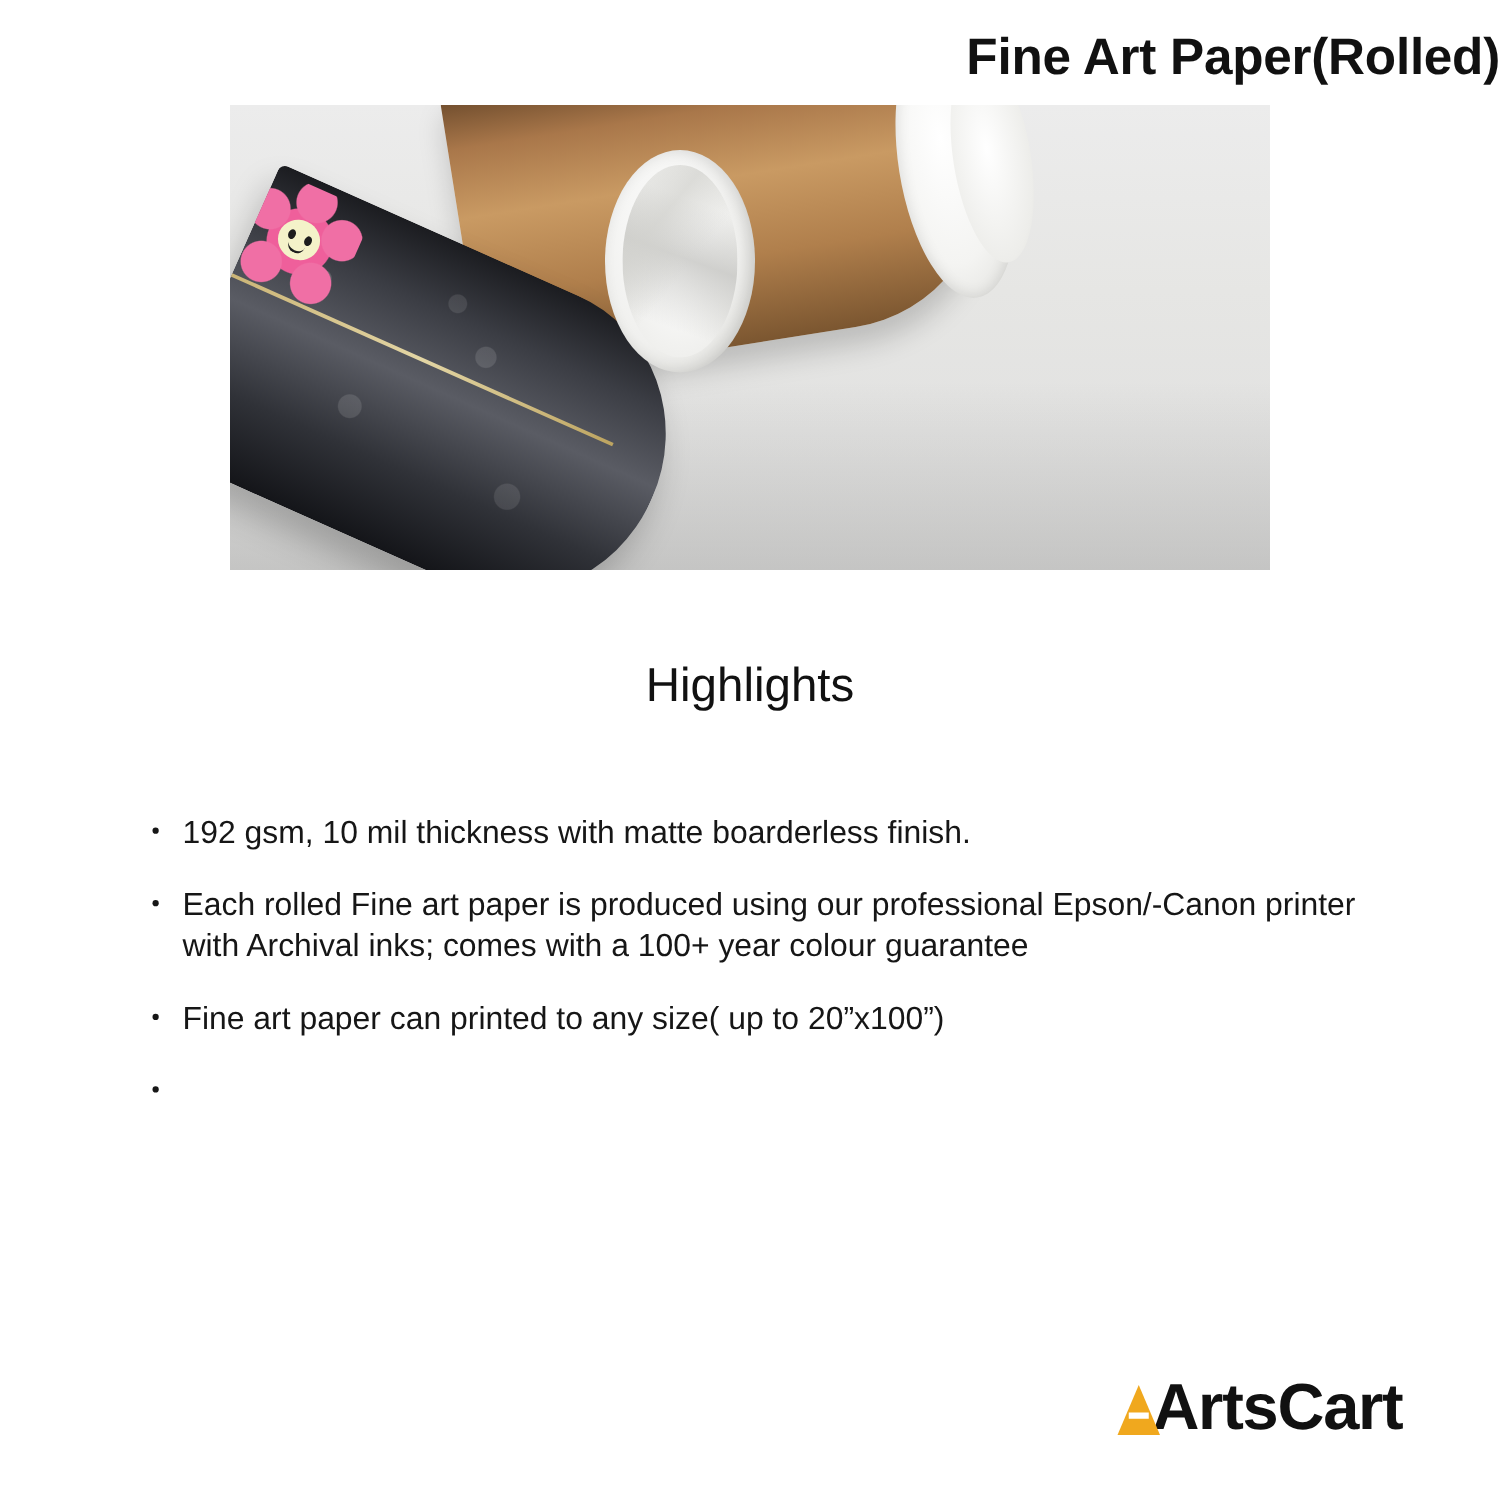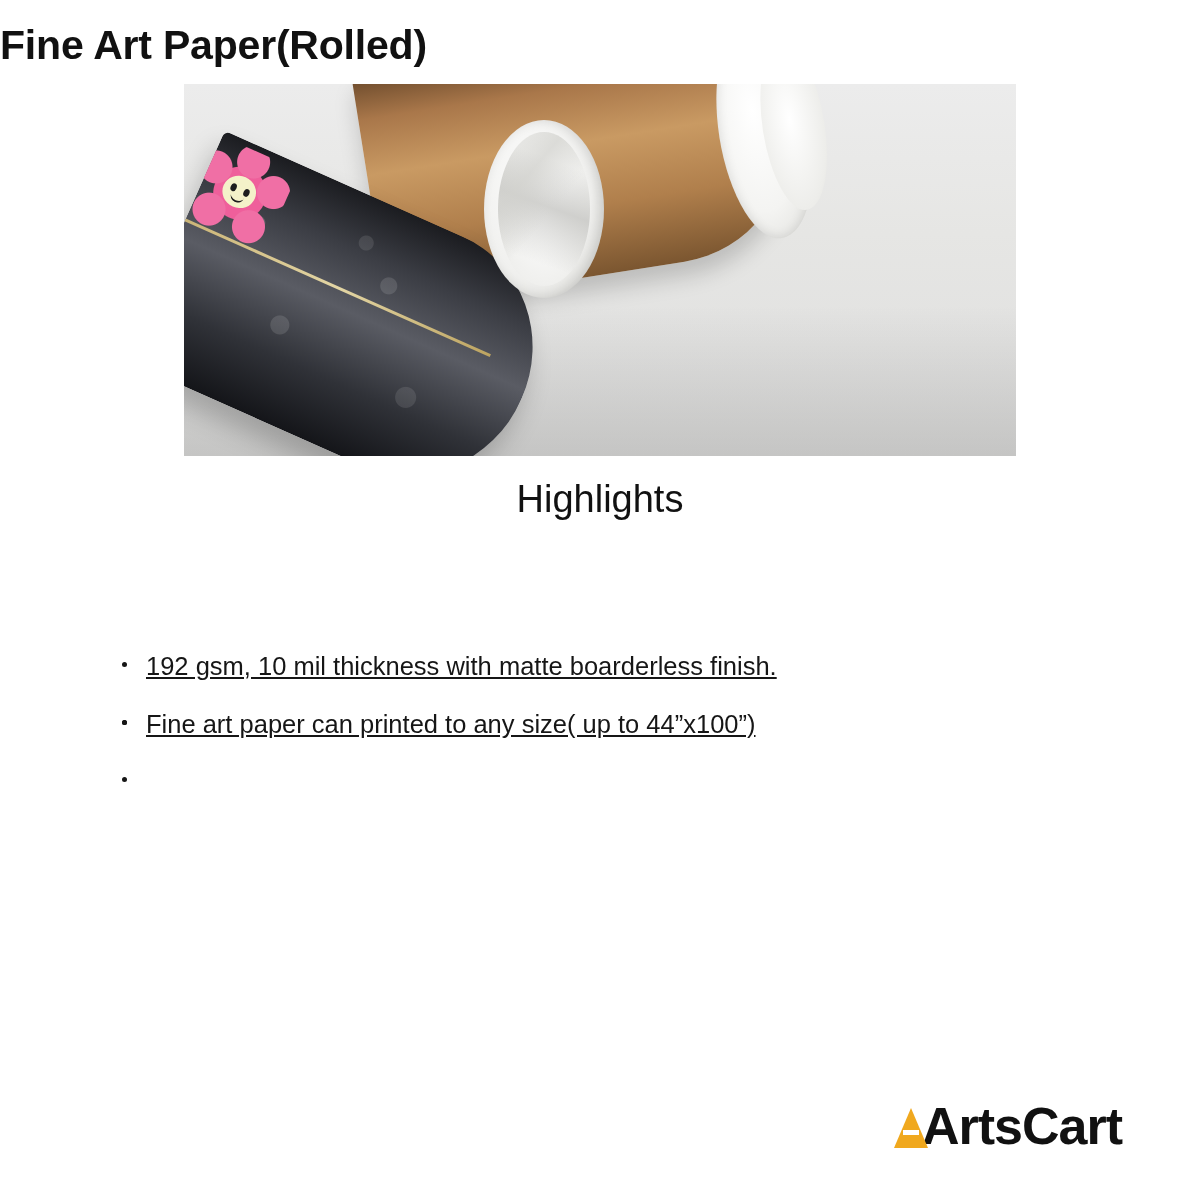--- a/index.html
+++ b/index.html
@@ -16,21 +16,21 @@
     position: relative;
   }
 
   .page {
     width: 1200px;
     height: 1200px;
     position: relative;
   }
 
   .title {
-    text-align: left;
+    text-align: right;
     font-size: 41px;
     font-weight: 700;
     letter-spacing: -0.2px;
     padding-top: 22px;
     color: #111111;
   }
 
   
   .photo-wrap {
     position: absolute;
@@ -184,21 +184,21 @@
       linear-gradient(130deg, rgba(255,255,255,0.0) 0%, rgba(210,210,206,0.7) 30%, rgba(255,255,255,0.0) 55%),
       linear-gradient(20deg, rgba(255,255,255,0.0) 20%, rgba(195,195,192,0.75) 52%, rgba(255,255,255,0.0) 78%),
       radial-gradient(ellipse at 50% 50%, #ffffff 0%, #e9e9e6 100%);
   }
 
   
   .section-title {
     position: absolute;
     left: 0;
     right: 0;
-    top: 478px;
+    top: 528px;
     text-align: center;
     font-size: 38px;
     font-weight: 400;
     color: #111111;
   }
 
   .bullets {
     position: absolute;
     left: 118px;
     top: 650px;
@@ -207,21 +207,20 @@
     padding: 0;
     list-style: none;
   }
   .bullets li {
     position: relative;
     padding-left: 28px;
     font-size: 25.5px;
     line-height: 1.32;
     color: #161616;
     margin-bottom: 24px;
-    text-decoration: underline;
   }
   .bullets li .dot {
     position: absolute;
     left: 4px;
     top: 12px;
     width: 5px;
     height: 5px;
     border-radius: 50%;
     background: #161616;
   }
@@ -296,24 +295,25 @@
 
   <div class="section-title">Highlights</div>
 
   <ul class="bullets">
     <li>
       <span class="dot"></span>
       <span>192 gsm, 10 mil thickness with matte boarderless finish.</span>
     </li>
     <li>
       <span class="dot"></span>
+      <span>Each rolled Fine art paper is produced using our professional Epson/-Canon printer with Archival inks; comes with a 100+ year colour guarantee</span>
     </li>
     <li>
       <span class="dot"></span>
-      <span>Fine art paper can printed to any size( up to 44”x100”)</span>
+      <span>Fine art paper can printed to any size( up to 20”x100”)</span>
     </li>
     <li>
       <span class="dot"></span>
     </li>
   </ul>
 
   <div class="logo">
     <span class="mark"></span>
     <span>ArtsCart</span>
   </div>

